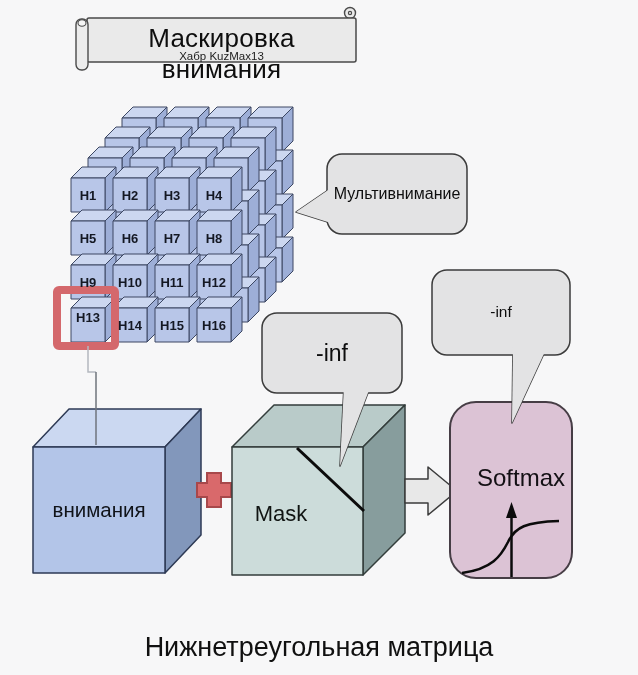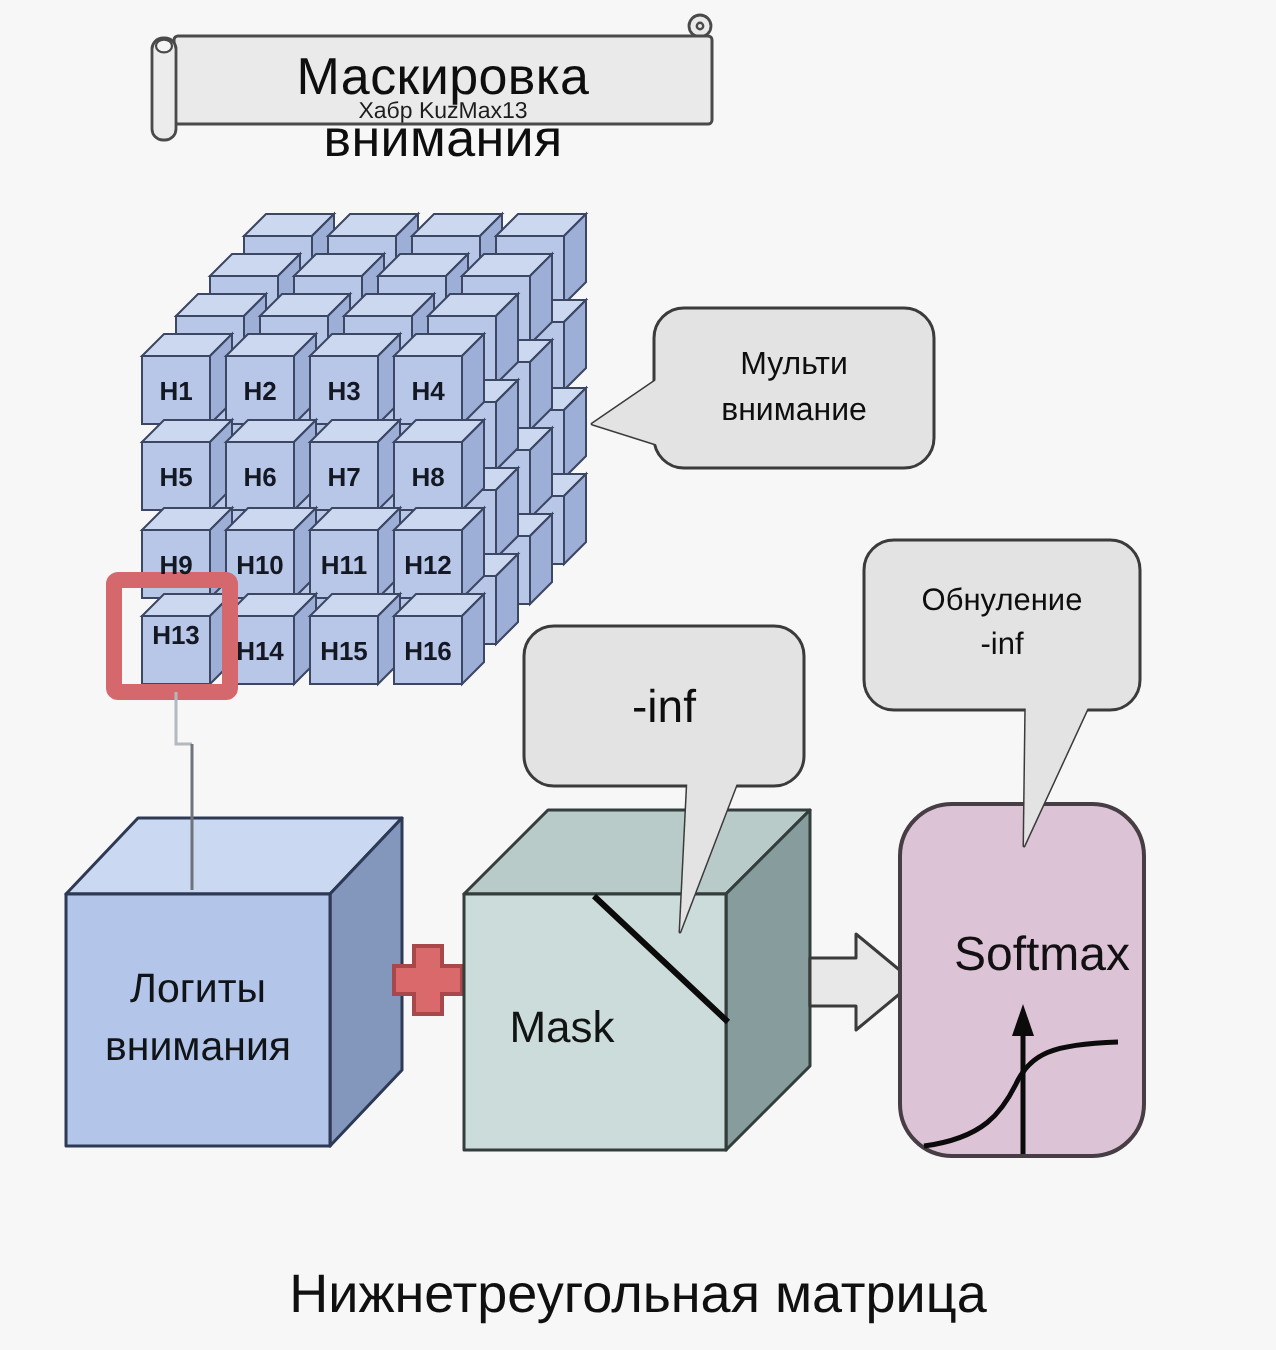--- a/index.html
+++ b/index.html
@@ -5,21 +5,21 @@
   html,body{margin:0;padding:0;}
   body{
     width:638px;height:675px;position:relative;overflow:hidden;
     background:#f7f7f8;
     font-family:"Liberation Sans","DejaVu Sans",sans-serif;
     color:#0e0e0e;
   }
   #scene{position:absolute;left:0;top:0;}
   .txt{position:absolute;}
   .center{text-align:center;}
-  .flexc{display:flex;flex-direction:column;align-items:center;justify-content:center;}
+  .flexc{display:flex;flex-direction:row;align-items:center;justify-content:center;}
   .flex1{display:flex;align-items:center;justify-content:center;}
   .hl{position:absolute;width:34px;height:34px;display:flex;align-items:center;justify-content:center;
       font-size:13px;color:#141823;font-weight:bold;}
   .banner-title{left:87px;top:23px;width:269px;font-size:26px;letter-spacing:.2px;}
   .banner-sub{left:87px;top:50px;width:269px;font-size:11.5px;color:#1c1c1c;}
   .bubble-multi{left:327px;top:154px;width:140px;height:80px;font-size:16px;line-height:1.45;}
   .bubble-inf{left:262px;top:313px;width:140px;height:80px;font-size:23px;}
   .bubble-zero{left:432px;top:272px;width:138px;height:80px;font-size:15.5px;line-height:1.45;}
   .logits-label{left:33px;top:447px;width:132px;height:126px;font-size:20.5px;line-height:1.4;color:#101318;}
   .mask-label{left:236px;top:500px;width:90px;height:28px;font-size:22px;color:#101412;}
@@ -301,26 +301,24 @@
 <div class="hl" style="left:197px;top:308px">H16</div>
 
 <div class="txt flexc bubble-multi">
   <span>Мульти</span>
   <span>внимание</span>
 </div>
 
 <div class="txt flex1 bubble-inf">-inf</div>
 
 <div class="txt flexc bubble-zero">
-  <span>Обнуление</span>
   <span>-inf</span>
 </div>
 
 <div class="txt flexc logits-label">
-  <span>Логиты</span>
   <span>внимания</span>
 </div>
 
 <div class="txt flex1 mask-label">Mask</div>
 
 <div class="txt center softmax-label">Softmax</div>
 
 <div class="txt center caption">Нижнетреугольная матрица</div>
 
 </body></html>

